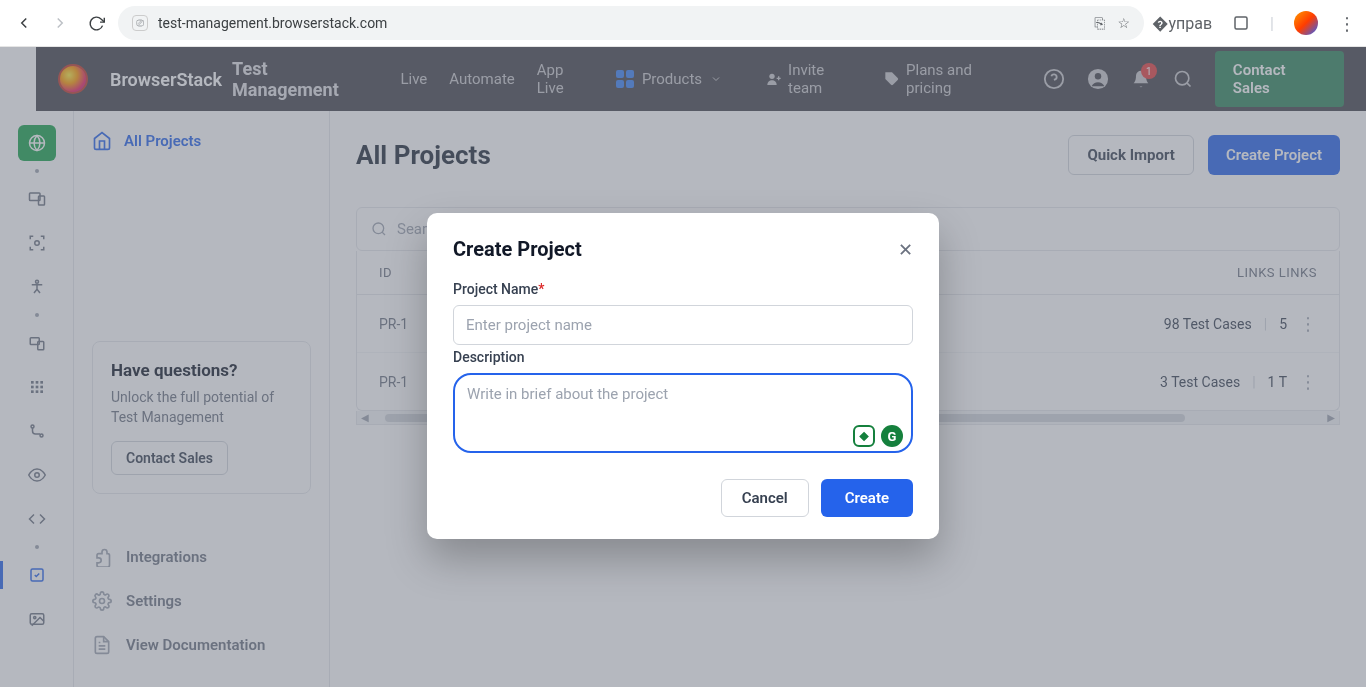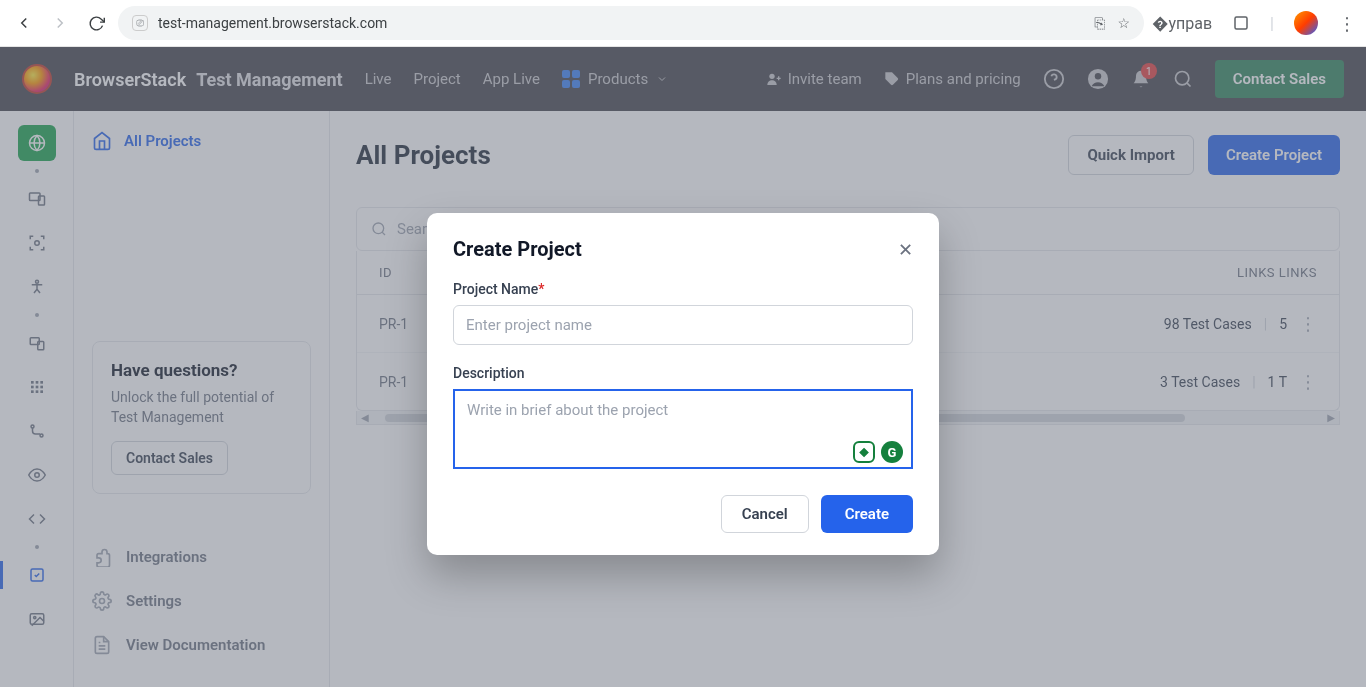--- a/index.html
+++ b/index.html
@@ -7,21 +7,21 @@
 
   
   .browser-bar { height: 47px; display: flex; align-items: center; padding: 0 10px; background: #fff; border-bottom: 1px solid #e5e5e5; gap: 8px; }
   .nav-btn { width: 28px; height: 28px; display: flex; align-items: center; justify-content: center; border-radius: 50%; color: #5f6368; cursor: pointer; }
   .url-bar { flex: 1; height: 34px; background: #f1f3f4; border-radius: 17px; display: flex; align-items: center; padding: 0 14px; color: #3c4043; font-size: 14px; gap: 10px; max-width: 1120px; }
   .url-prefix { width:16px; height:16px; display:flex; align-items:center; justify-content:center; border:1px solid #ccc; border-radius:4px; font-size:9px; color:#5f6368;}
   .browser-right { display: flex; align-items: center; gap: 20px; margin-left: auto; }
   .avatar { width: 24px; height: 24px; border-radius: 50%; background: linear-gradient(135deg,#ff9a00,#ff3d00,#2962ff); }
 
   
-  .app-nav { height: 64px; background: #43434a; display: flex; align-items: center; padding: 0 22px; gap: 22px; color: #d0d0d4; font-size: 15px; }
+  .app-nav { height: 64px; background: #43434a; display: flex; align-items: center; padding: 0 22px; gap: 22px; color: #d0d0d4; font-size: 15px; margin-left: 36px; }
   .logo-circle { width: 30px; height: 30px; border-radius: 50%; background: radial-gradient(circle at 35% 35%, #ffeb3b 0%, #ff9800 35%, #e91e63 70%, #673ab7 100%); border: 2px solid #c0392b; }
   .brand { color: #fff; font-weight: 600; font-size: 18px; }
   .brand-sub { color: #e0e0e4; font-weight: 700; font-size: 18px; margin-left: -12px; }
   .nav-link { color: #c8c8cc; cursor: pointer; }
   .products { display: flex; align-items: center; gap: 8px; }
   .apps-icon { width:18px; height:18px; display:grid; grid-template-columns:1fr 1fr; grid-template-rows:1fr 1fr; gap:2px; }
   .apps-icon span { background:#3b82f6; border-radius:2px; }
   .nav-spacer { flex: 1; }
   .invite { display:flex; align-items:center; gap:6px; }
   .contact-sales-btn { background: #2f855a; color: #fff; padding: 10px 18px; border-radius: 4px; font-weight: 600; font-size: 15px; }
@@ -68,24 +68,24 @@
   .hscroll-arrow-l { margin-left:4px; margin-right:0; color:#9ca3af; font-size:10px; }
 
   
   .overlay { position:absolute; inset:0; background:rgba(107,114,128,0.5); top:47px; }
   .modal { position:absolute; width:512px; left:427px; top:213px; background:#fff; border-radius:10px; box-shadow:0 20px 40px rgba(0,0,0,0.25); padding:24px 26px 22px; z-index:10; }
   .modal-head { display:flex; align-items:center; justify-content:space-between; margin-bottom:20px; }
   .modal-title { font-size:20px; font-weight:700; color:#111827; }
   .close-x { color:#6b7280; font-size:18px; cursor:pointer; }
   .form-label { font-size:14px; color:#374151; font-weight:500; margin-bottom:8px; display:block; }
   .req { color:#dc2626; }
-  .text-input { width:100%; border:1px solid #d1d5db; border-radius:6px; padding:10px 12px; font-size:15px; color:#111827; margin-bottom:20px; }
+  .text-input { width:100%; border:1px solid #d1d5db; border-radius:6px; padding:10px 12px; font-size:15px; color:#111827; margin-bottom:4px; }
   .text-input::placeholder { color:#9ca3af; }
   .textarea-wrap { position:relative; }
-  .textarea { width:100%; border:2px solid #2563eb; border-radius:0; padding:10px 12px; font-size:15px; height:80px; resize:none; color:#111827; outline:none; }
+  .textarea { width:100%; border:2px solid #2563eb; border-radius:18px; padding:10px 12px; font-size:15px; height:80px; resize:none; color:#111827; outline:none; }
   .textarea::placeholder { color:#9ca3af; }
   .grammarly { position:absolute; right:10px; bottom:10px; display:flex; gap:6px; }
   .g-badge { width:22px; height:22px; border-radius:50%; background:#15803d; color:#fff; display:flex; align-items:center; justify-content:center; font-weight:700; font-size:13px; }
   .g-badge.outline { background:#fff; border:2px solid #15803d; color:#15803d; border-radius:6px; }
   .modal-actions { display:flex; justify-content:flex-end; gap:12px; margin-top:22px; }
   .btn-cancel { border:1px solid #d1d5db; background:#fff; color:#374151; font-weight:600; padding:9px 20px; border-radius:6px; font-size:15px; }
   .btn-create { background:#2563eb; color:#fff; font-weight:600; padding:9px 24px; border-radius:6px; font-size:15px; border:none; }
 
   svg { display:block; }
 </style>
@@ -129,21 +129,21 @@
     <div class="avatar"></div>
     <span style="color:#5f6368; font-size:18px;">⋮</span>
   </div>
 </div>
 
 <div class="app-nav">
   <div class="logo-circle"></div>
   <span class="brand">BrowserStack</span>
   <span class="brand-sub">Test Management</span>
   <span class="nav-link">Live</span>
-  <span class="nav-link">Project</span>
+  <span class="nav-link">Automate</span>
   <span class="nav-link">App Live</span>
   <div class="products nav-link">
     <div class="apps-icon">
         <span></span>
         <span></span>
         <span></span>
         <span></span>
       </div>
     <span>Products</span>
     <svg width="12" height="12" viewBox="0 0 24 24" fill="none" stroke="#c8c8cc" stroke-width="2">

